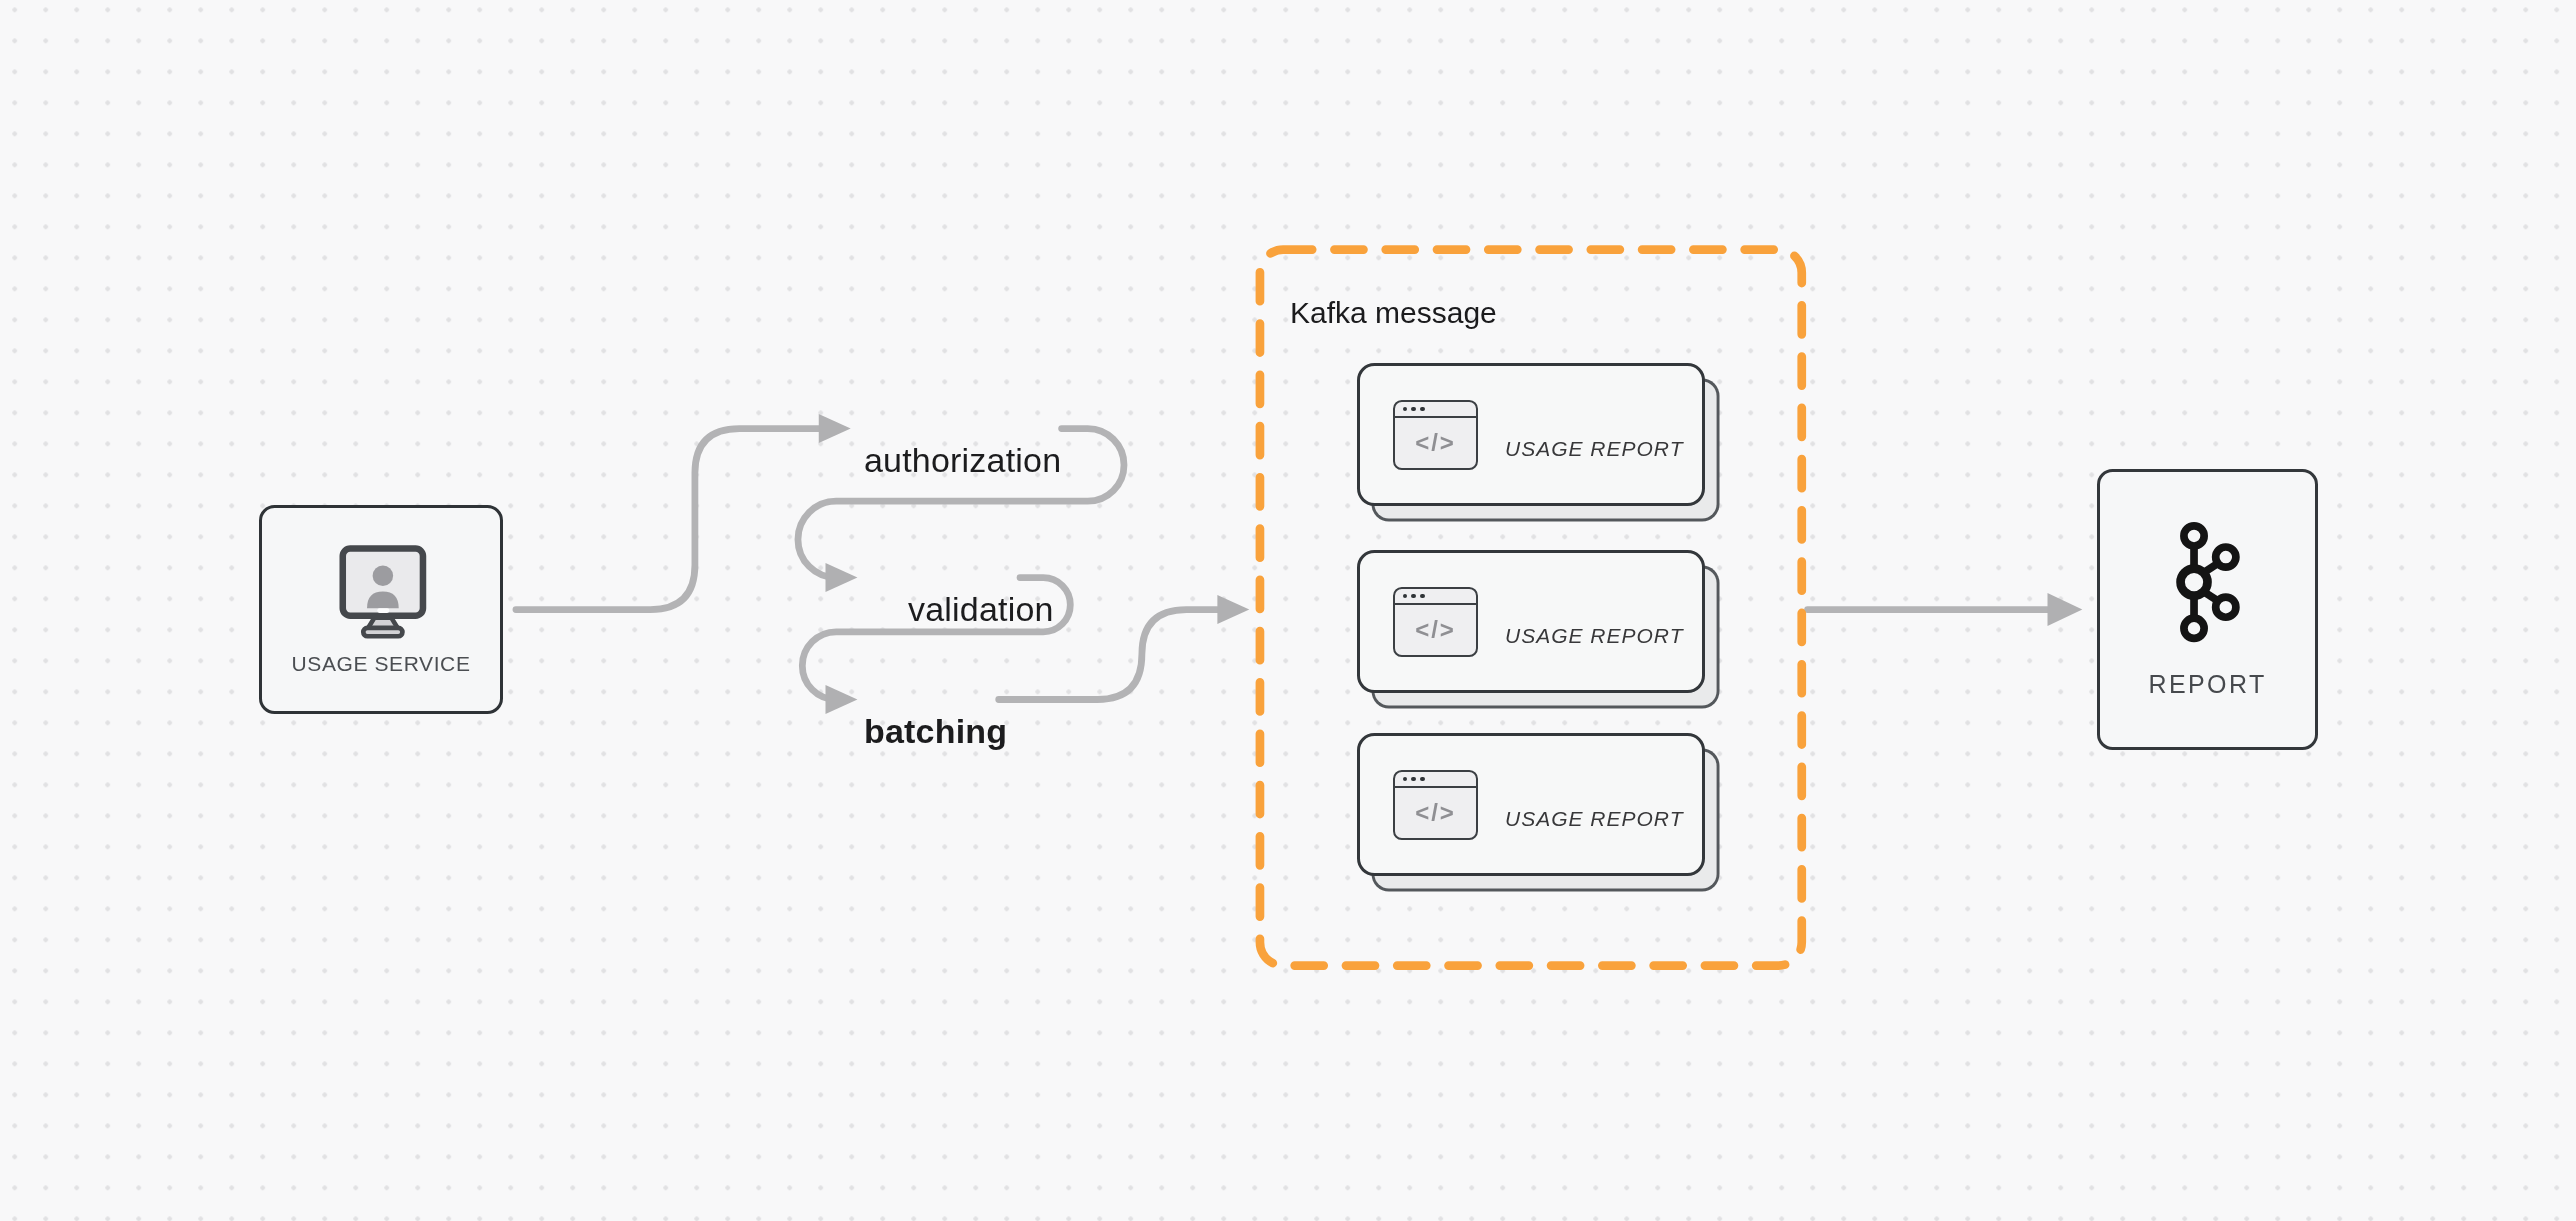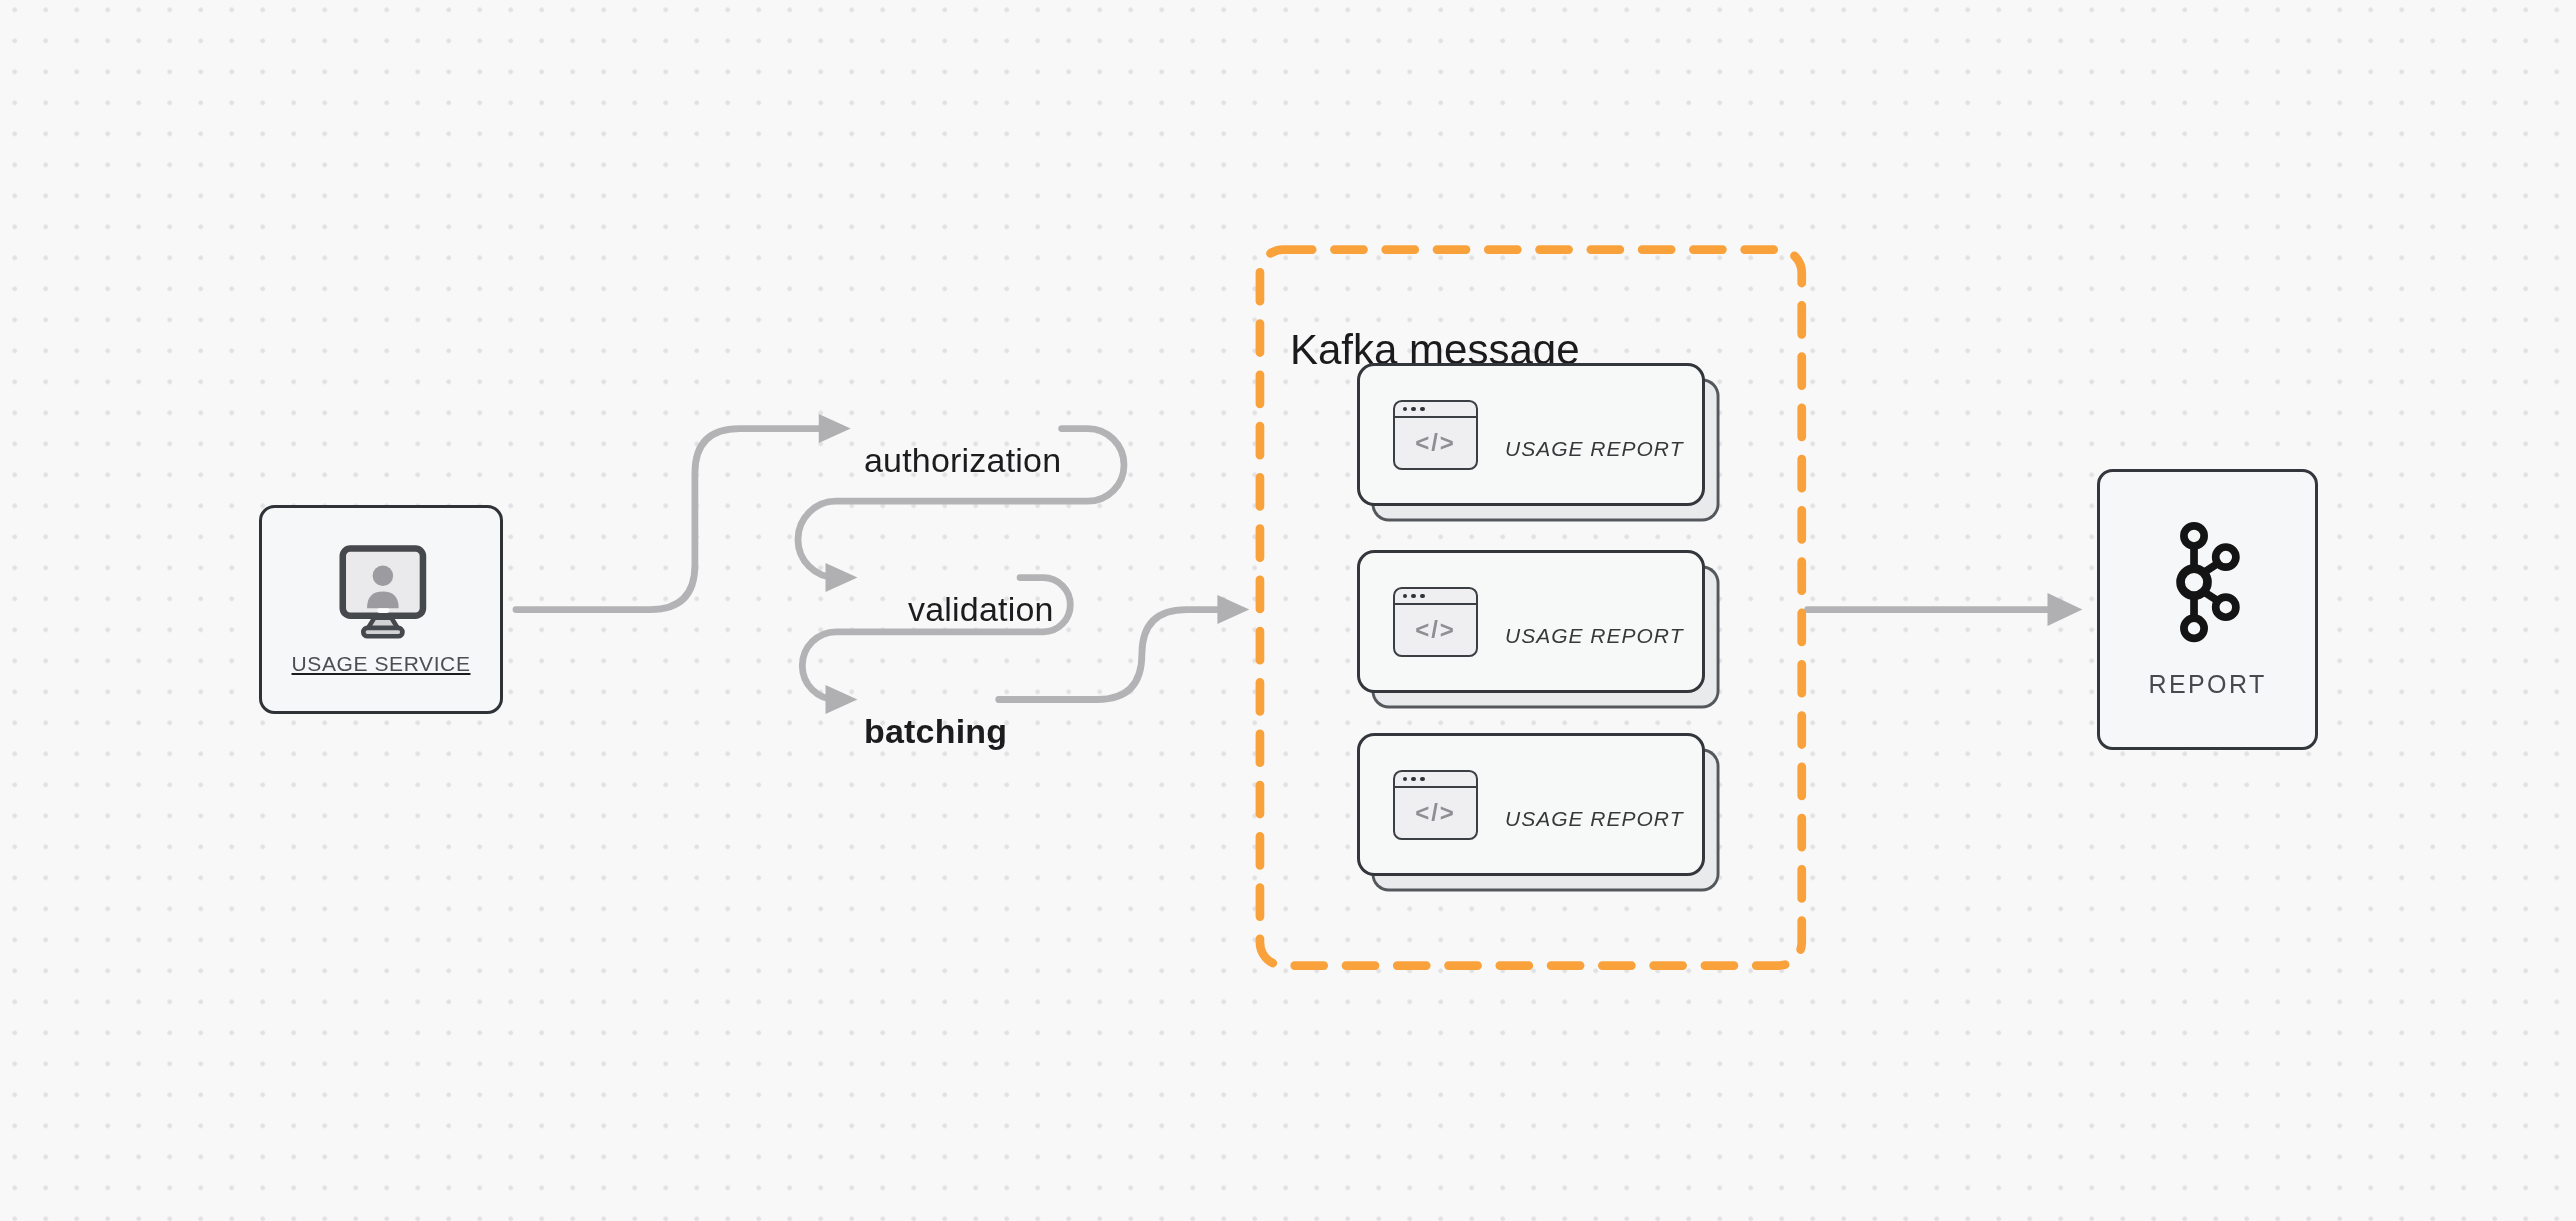--- a/index.html
+++ b/index.html
@@ -19,30 +19,30 @@
     position:absolute;transform:translateY(-52%);
     font-size:34px;font-weight:500;letter-spacing:0.2px;color:#1c1c1e;white-space:nowrap;margin-top:32px;
   }
 
   
   .node{
     position:absolute;box-sizing:border-box;background:#f6f7f8;
     border:3.9px solid #2f3337;border-radius:15.5px;
     display:flex;flex-direction:column;align-items:center;justify-content:center;
   }
-  .node-usage{left:259px;top:505px;width:244px;height:209px;text-decoration:underline;}
+  .node-usage{left:259px;top:505px;width:244px;height:209px;}
   .node-usage .node-label{margin-top:11.6px;font-size:21px;letter-spacing:0.6px;color:#4b4e52;}
   .node-kafka{left:2097px;top:469px;width:221px;height:281px;border-color:#33373b;}
   .node-kafka .node-label{margin-top:21px;font-size:25px;letter-spacing:2.4px;color:#46494d;}
   .node-label{white-space:nowrap;}
 
   
   .group-title{
     position:absolute;left:1290px;top:314px;transform:translateY(-52%);
-    font-size:42px;color:#1b1b1d;white-space:nowrap;margin-top:37px;
+    font-size:30px;color:#1b1b1d;white-space:nowrap;
   }
 
   
   .card{
     position:absolute;left:1357px;width:348px;height:143px;box-sizing:border-box;
     background:#f7f8f8;border:3.9px solid #33373b;border-radius:17.4px;
     box-shadow:14.5px 15.5px 0 -2.9px #e9eaeb, 14.5px 15.5px 0 0 #54585c;
     display:flex;align-items:center;padding-left:33px;
   }
   .card-1{top:363px;} .card-2{top:550px;} .card-3{top:733px;}

